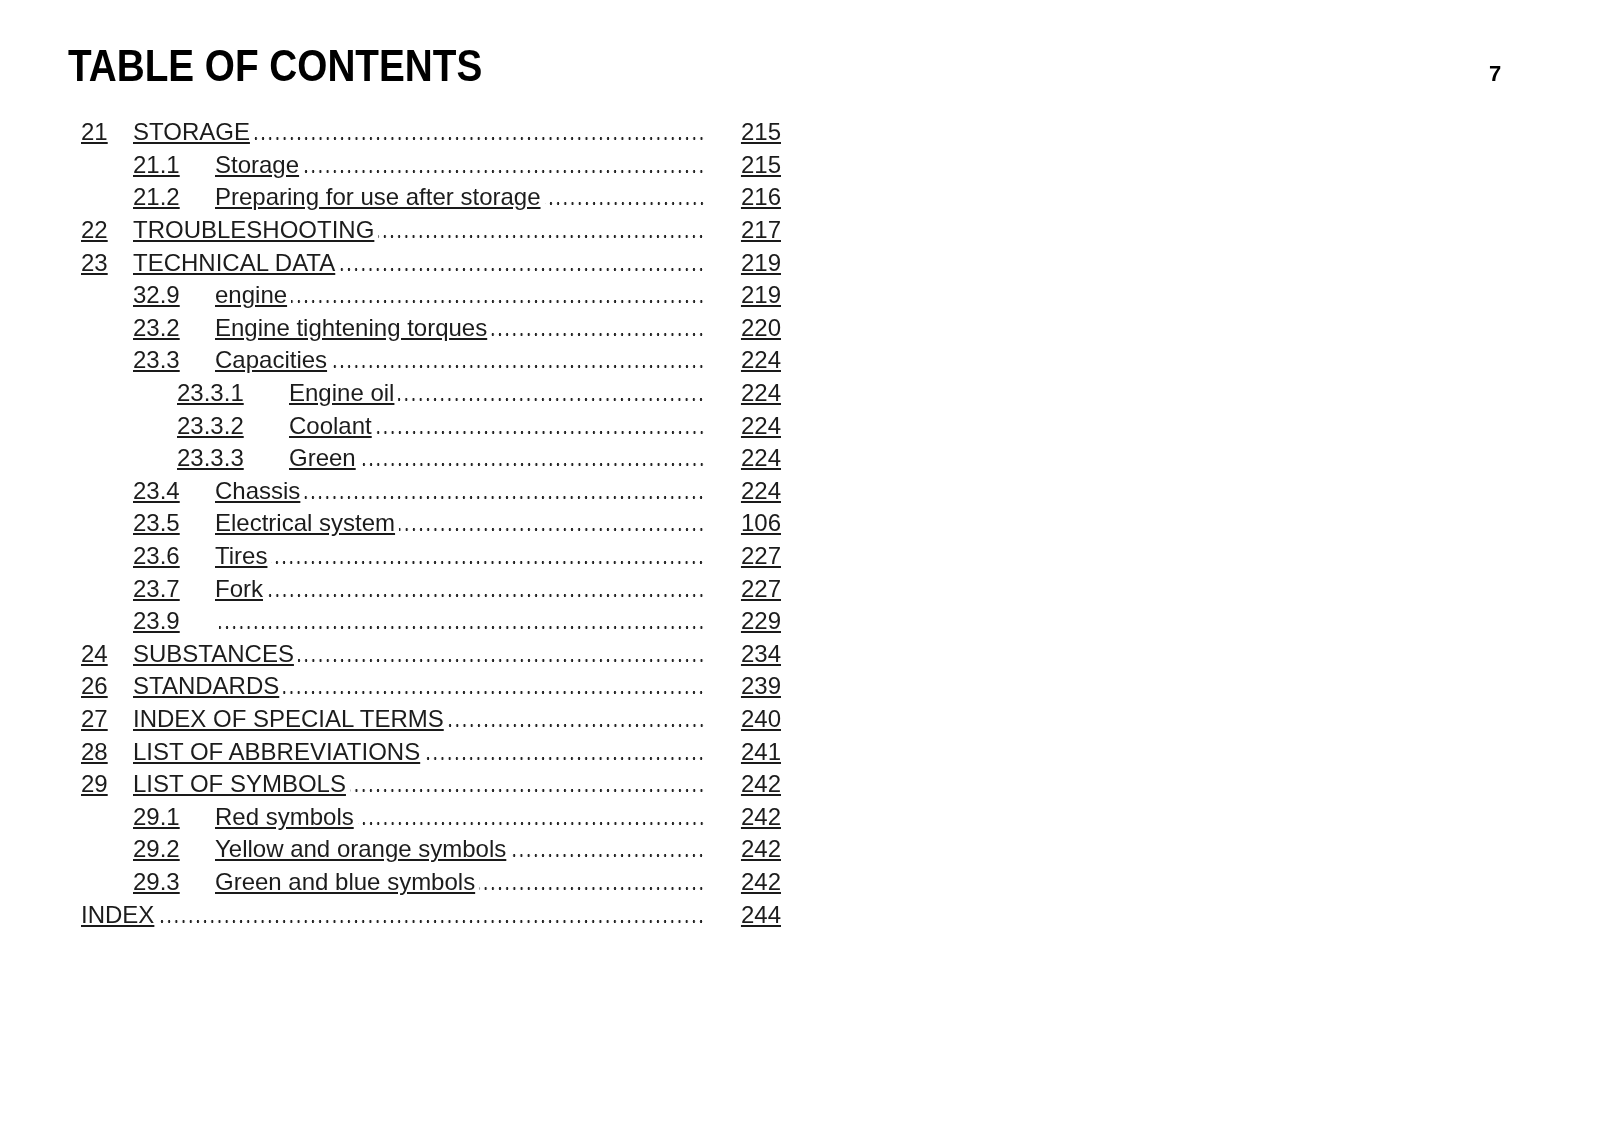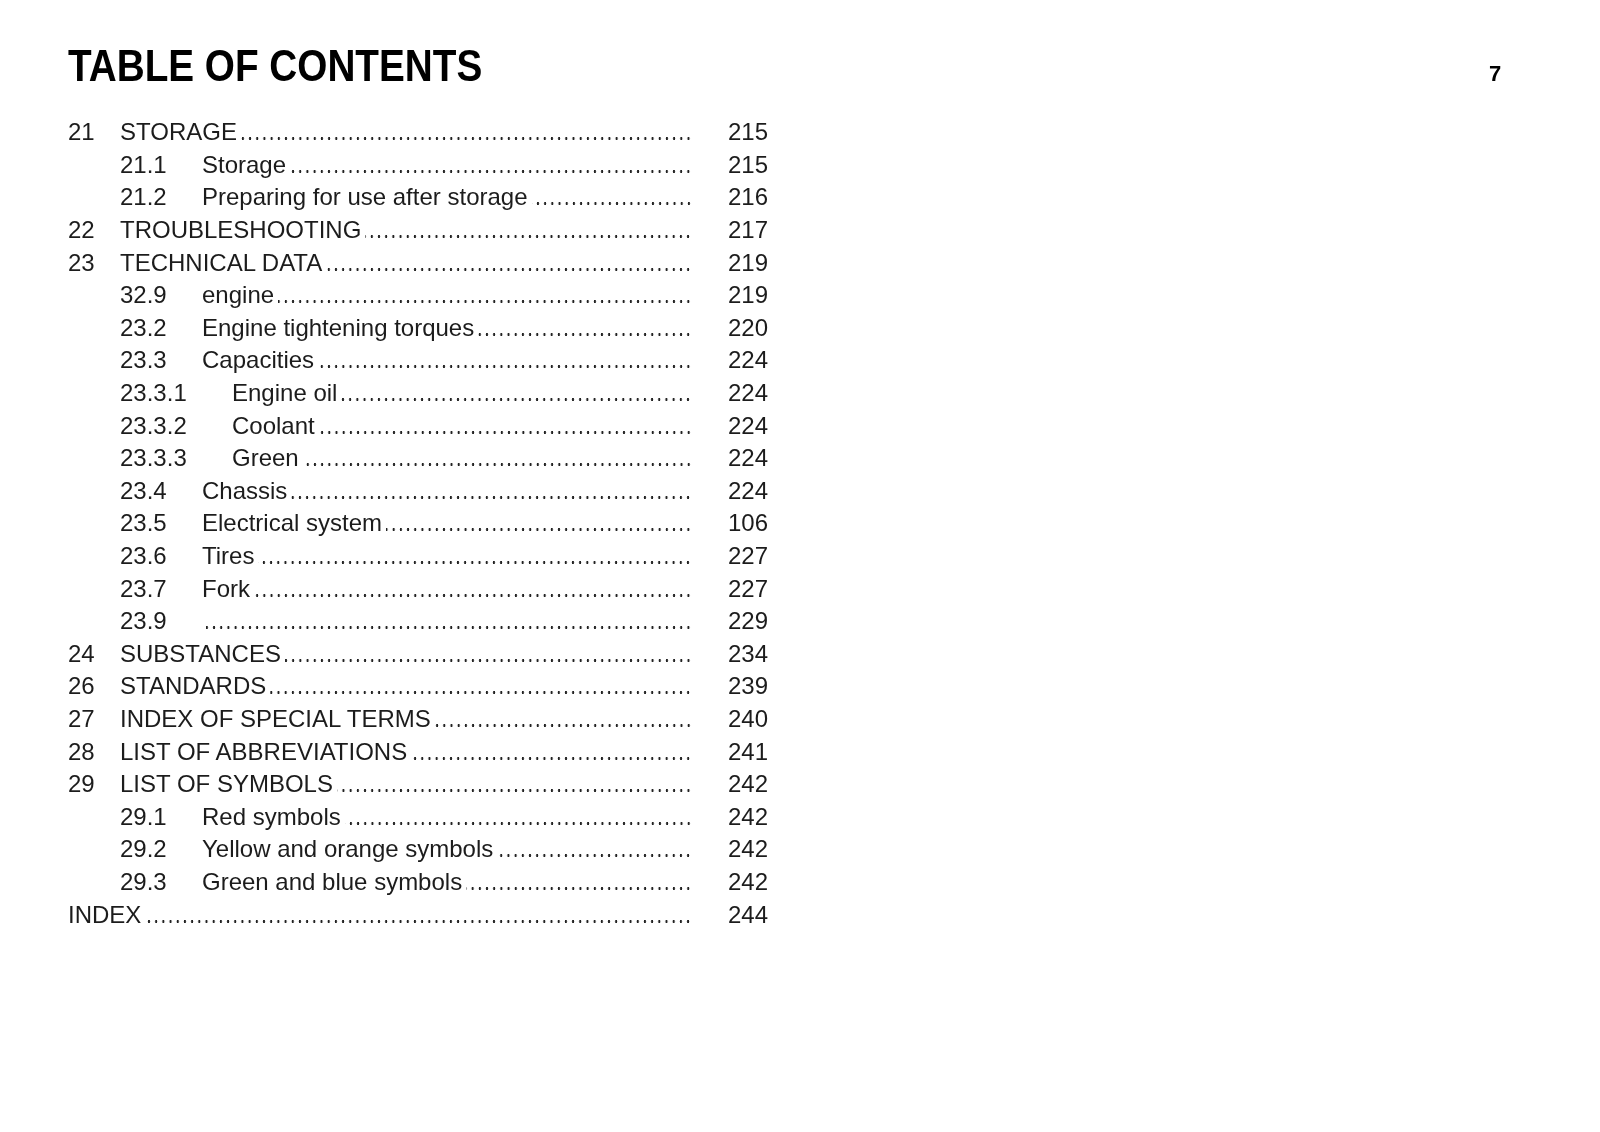--- a/index.html
+++ b/index.html
@@ -34,45 +34,46 @@
       left: 1489px;
       top: 60px;
       font-family: "Liberation Sans", sans-serif;
       font-weight: bold;
       font-size: 22px;
       line-height: 28px;
       color: #000;
     }
     .toc {
       position: absolute;
-      left: 68px;
+      left: 81px;
       top: 116px;
       width: 700px;
       list-style: none;
       margin: 0;
       padding: 0;
+      text-decoration: underline;
     }
     .toc-row {
       position: relative;
       height: 32.6px;
       display: flex;
       align-items: center;
       font-size: 24px;
       color: #1c1c1c;
       white-space: nowrap;
     }
     .toc-num {
       display: inline-block;
       flex: 0 0 auto;
     }
     .lvl0 .toc-num { width: 52px; }
     .lvl1 { padding-left: 52px; }
     .lvl1 .toc-num { width: 82px; }
     .lvl2 { padding-left: 52px; }
-    .lvl2 .toc-num { width: 112px; }
+    .lvl2 .toc-num { width: 112px; margin-left: 44px; }
     .lvlx .toc-num { width: 0; }
     .toc-label {
       flex: 0 0 auto;
       transform-origin: left center;
     }
     .toc-leader {
       flex: 1 1 auto;
       overflow: hidden;
       margin: 0 4px 0 4px;
       height: 24px;

